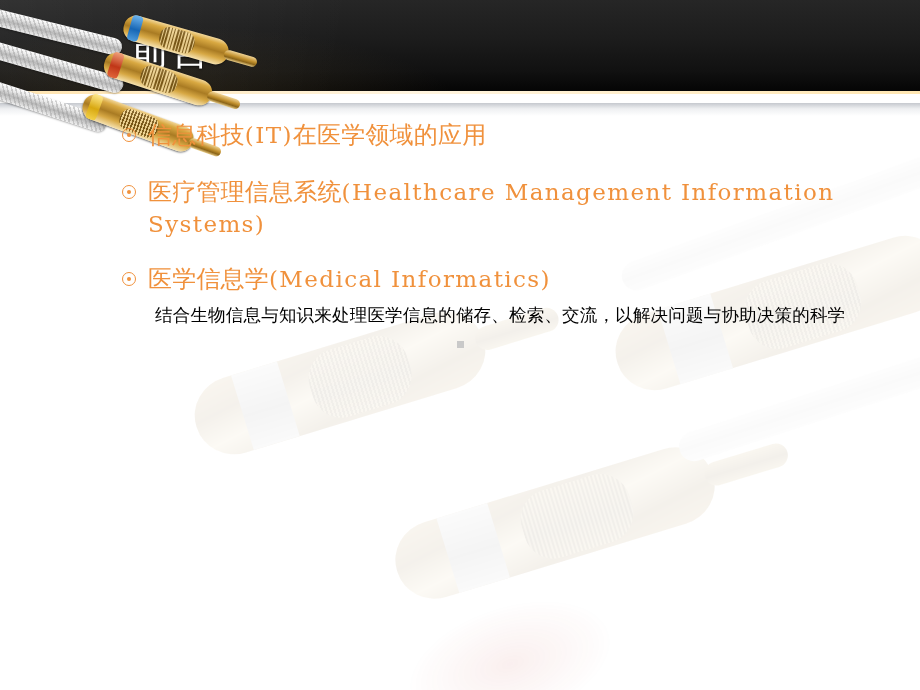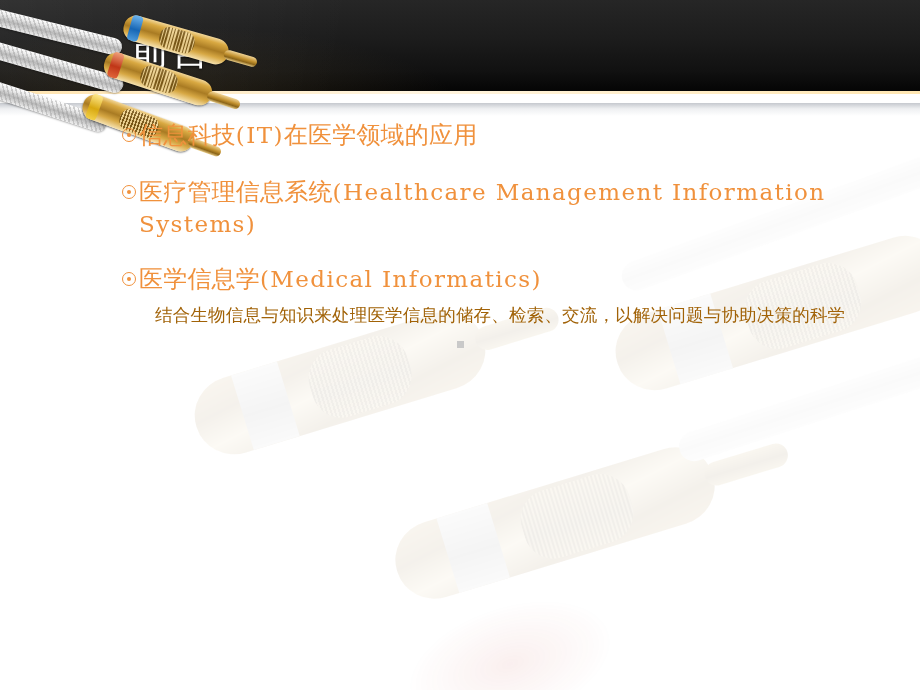--- a/index.html
+++ b/index.html
@@ -219,21 +219,21 @@
     top: 104px;
     width: 920px;
     height: 520px;
   }
   .bullet-row {
     position: absolute;
     left: 122px;
     right: 48px;
     display: flex;
     align-items: flex-start;
-    gap: 3px;
+    gap: 12px;
   }
   .bullet-marker {
     flex: 0 0 auto;
     width: 14px;
     height: 14px;
     margin-top: 9px;
     border-radius: 50%;
     border: 1.6px solid #f0913c;
     position: relative;
     box-sizing: border-box;
@@ -256,21 +256,21 @@
   }
   .bullet-text .latin {
     font-family: "DejaVu Serif", "Liberation Serif", serif;
     letter-spacing: 1.4px;
     font-size: 23px;
   }
   .subtext {
     position: absolute;
     left: 155px;
     right: 48px;
-    color: #a16207;
+    color: #000000;
     font-size: 17.5px;
     line-height: 27px;
     font-family: "DejaVu Sans", "Liberation Sans", sans-serif;
     letter-spacing: 0.2px;
   }
 
   #row-1 { top: 15px; }
   #row-2 { top: 72px; }
   #row-3 { top: 159px; }
   #sub-3 { top: 198px; }

